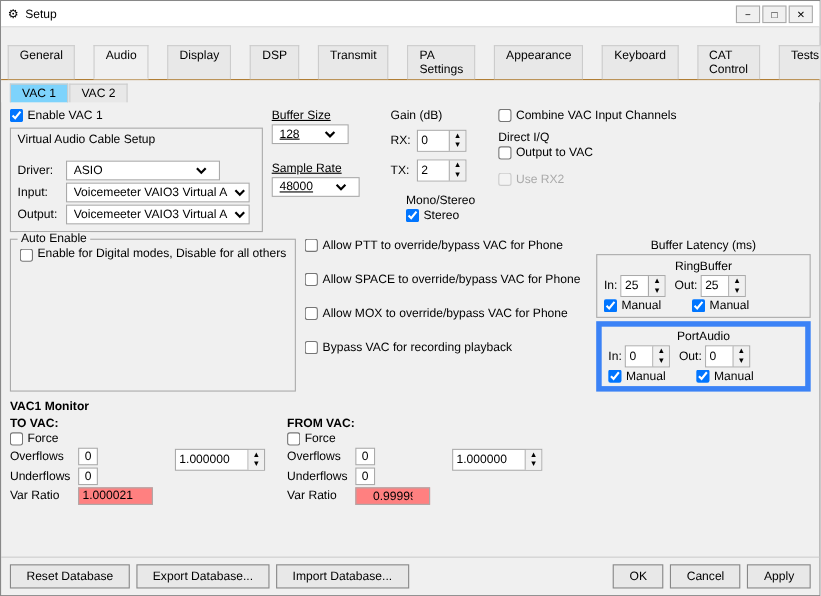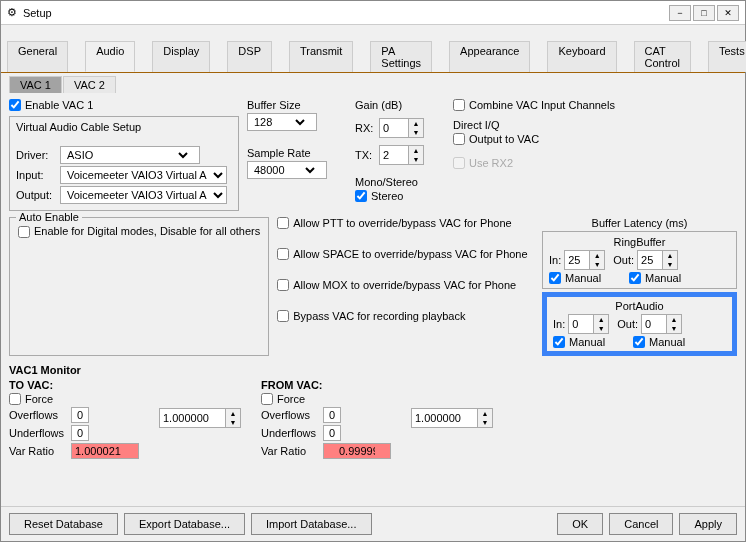--- a/index.html
+++ b/index.html
@@ -9,21 +9,21 @@
     
     .title-bar { background: #fff; display: flex; align-items: center; justify-content: space-between; padding: 4px 6px; border-bottom: 1px solid #ccc; height: 24px; }
     .title-bar-left { display: flex; align-items: center; gap: 6px; font-size: 11px; }
     .title-bar-controls { display: flex; gap: 2px; }
     .title-bar-btn { width: 22px; height: 16px; background: #f0f0f0; border: 1px solid #aaa; font-size: 9px; display: flex; align-items: center; justify-content: center; cursor: pointer; }
     
     .tabs-main { display: flex; padding: 16px 6px 0; background: #f0f0f0; border-bottom: 1px solid #a16207; gap: 17px; }
     .tab { padding: 3px 10px; border: 1px solid #ccc; border-bottom: none; background: #e8e8e8; cursor: pointer; font-size: 11px; }
     .tab.active { background: #f0f0f0; border-bottom: 1px solid #f0f0f0; position: relative; z-index: 1; }
     .sub-tab { padding: 2px 10px; border: 1px solid #ccc; border-bottom: none; background: #e8e8e8; cursor: pointer; font-size: 11px; }
-    .sub-tab.active { background: #a3a3a3; }
+    .sub-tab.active { background: #7dd3fc; }
     
     .content { flex: 1; padding: 6px 8px; display: flex; flex-direction: column; gap: 4px; }
     
     .checkbox-row { display: flex; align-items: center; gap: 4px; }
     input[type=checkbox] { width: 12px; height: 12px; cursor: pointer; }
     
     label { font-size: 11px; }
     
     .field-row { display: flex; align-items: center; gap: 4px; margin: 2px 0; }
     .field-label { font-size: 11px; min-width: 40px; }
@@ -41,21 +41,21 @@
     
     .combined-spinner { display: flex; border: 1px solid #aaa; background: white; }
     .combined-spinner input { width: 65px; border: none; font-size: 11px; padding: 1px 3px; outline: none; background: transparent; }
     .combined-spinner .cbtns { display: flex; flex-direction: column; border-left: 1px solid #aaa; }
     .combined-spinner .cbtn { width: 14px; height: 9px; background: #f0f0f0; border: none; font-size: 7px; cursor: pointer; display: flex; align-items: center; justify-content: center; }
 
     .top-area { display: flex; gap: 8px; align-items: flex-start; }
     
     .vac-setup-section { display: flex; flex-direction: column; gap: 3px; min-width: 230px; }
     
-    .buffer-sample-section { display: flex; flex-direction: column; gap: 6px; }
+    .buffer-sample-section { display: flex; flex-direction: column; gap: 6px; text-decoration: underline; }
     
     .gain-section { display: flex; flex-direction: column; gap: 3px; }
     
     .right-options { display: flex; flex-direction: column; gap: 4px; min-width: 130px; }
     
     .checkboxes-list { display: flex; flex-direction: column; gap: 19px; flex: 1; }
     
     select { font-size: 11px; }
     
     .static-val { border: 1px solid #aaa; background: white; padding: 1px 4px; font-size: 11px; min-width: 18px; display: inline-block; text-align: center; }
@@ -167,21 +167,21 @@
         <div class="field-row">
           <span style="font-size:11px; min-width:20px;">TX:</span>
           <div class="spinner-wrap">
             <input type="text" value="2" style="width: 28px;">
             <div class="btns">
               <button class="btn-up">▲</button>
               <button class="btn-dn">▼</button>
             </div>
           </div>
         </div>
-        <div style="margin-top: 6px;">
+        <div style="margin-top: 6px; margin-left: 14px;">
           <div style="font-size:11px;">Mono/Stereo</div>
           <div class="checkbox-row" style="margin-top:2px;">
             <input type="checkbox" checked="" style="">
             <label>Stereo</label>
           </div>
         </div>
       </div>
 
       <div class="right-options">
         <div class="checkbox-row">

